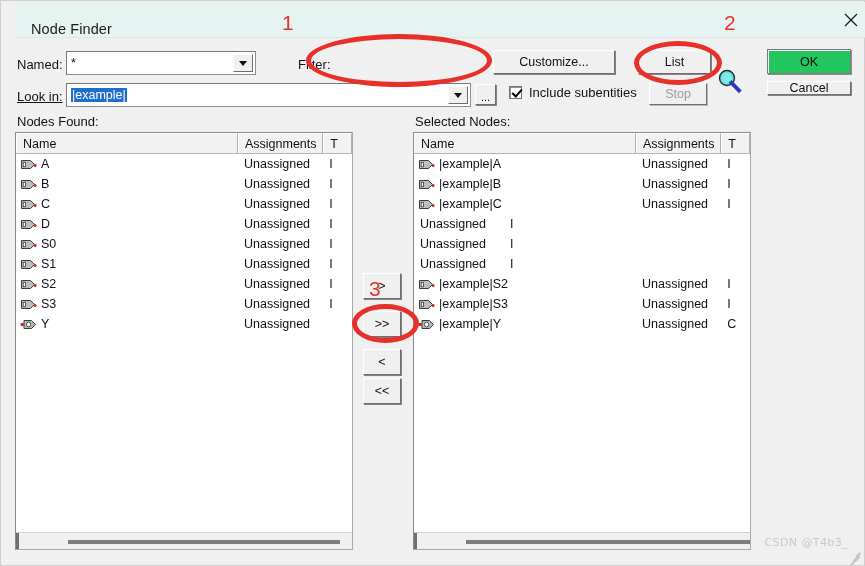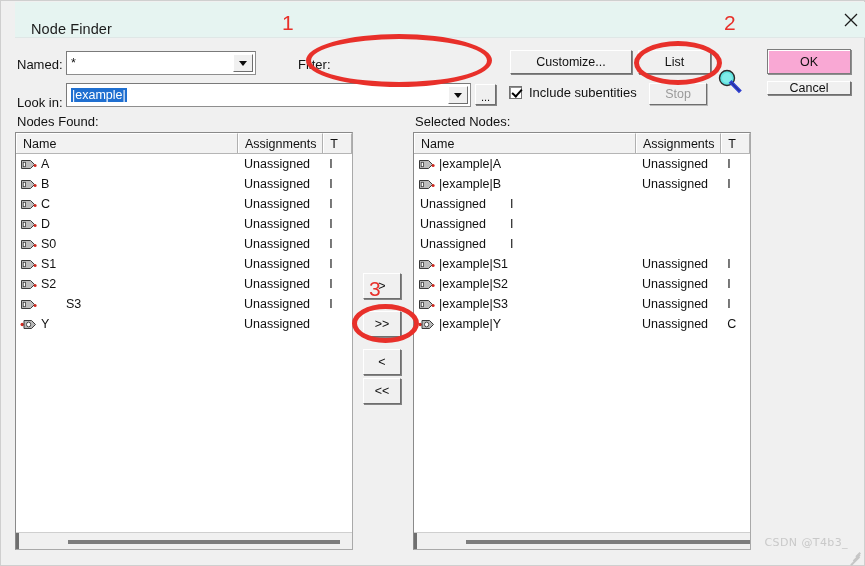--- a/index.html
+++ b/index.html
@@ -120,21 +120,21 @@
     box-shadow: 1px 1px 0 0 #848484;
     display: flex; align-items: center; justify-content: center;
     font-size: 12.5px;
     color: #111;
     user-select: none;
   }
   .btn.ghost { color: #9a9a9a; box-shadow: 1px 1px 0 0 #b8b8b8; }
   .btn.strong {
     border: 1px solid #7c7c7c;
     box-shadow: inset 1px 1px 0 0 #ffffff, 1px 1px 0 0 #8e8e8e;
-    background: #f9a8d4;
+    background: #22c55e;
     text-align: right;
   }
 
   .dots-btn {
     position: absolute;
     background: #f0f0f0;
     border-top: 1px solid #ffffff;
     border-left: 1px solid #ffffff;
     border-right: 1px solid #6e6e6e;
     border-bottom: 1px solid #6e6e6e;
@@ -290,34 +290,34 @@
   <div class="combo" style="left:65px; top:50px; width:190px; height:24px;">
     <div class="cval">*</div>
     <div class="carrow">
       <i class="tri-down"></i>
     </div>
   </div>
 
   <div class="lbl" style="left:297px; top:56px;">Filter:</div>
 
 
-  <div class="lbl" style="left:16px; top:94px;">Look in:</div>
+  <div class="lbl" style="left:16px; top:88px;text-decoration:underline;">Look in:</div>
 
   <div class="combo" style="left:65px; top:82px; width:405px; height:24px;">
     <div class="cval">
       <span class="sel-text">|example|</span>
     </div>
     <div class="carrow">
       <i class="tri-down"></i>
     </div>
   </div>
 
   <div class="dots-btn" style="left:474px; top:83px; width:21px; height:21px;">...</div>
 
-  <div class="btn" style="left:509px; top:49px; width:122px; height:24px;">Customize...</div>
+  <div class="btn" style="left:492px; top:49px; width:122px; height:24px;">Customize...</div>
 
   <div class="btn" style="left:637px; top:49px; width:73px; height:24px;">List</div>
 
   <div class="chk-wrap" style="left:508px; top:84px;">
     <span class="chk-box"></span>
     <span>Include subentities</span>
   </div>
 
   <div class="btn ghost" style="left:648px; top:82px; width:58px; height:22px;">Stop</div>
 
@@ -420,21 +420,21 @@
               <path d="M1.5 2.5 H10.5 L14.5 6.5 L10.5 10.5 H1.5 Z" fill="#bdbdbd" stroke="#3a3a3a" stroke-width="1"></path>
               <rect x="3.2" y="4.3" width="2.2" height="4.4" fill="#ffffff" stroke="#3a3a3a" stroke-width=".8"></rect>
               <circle cx="15.1" cy="7.4" r="1.5" fill="#d02a20"></circle>
             </svg>
             <span>S2</span>
           </div>
           <div class="cell-assign" style="width:90px;">Unassigned</div>
           <div class="cell-type" style="width:30px;">I</div>
         </div>
         <div class="lp-row">
-          <div class="cell-name" style="width:235px;gap:25px;">
+          <div class="cell-name" style="width:235px;">
             <svg class="pin-icon" viewBox="0 0 17 13">
               <path d="M1.5 2.5 H10.5 L14.5 6.5 L10.5 10.5 H1.5 Z" fill="#bdbdbd" stroke="#3a3a3a" stroke-width="1"></path>
               <rect x="3.2" y="4.3" width="2.2" height="4.4" fill="#ffffff" stroke="#3a3a3a" stroke-width=".8"></rect>
               <circle cx="15.1" cy="7.4" r="1.5" fill="#d02a20"></circle>
             </svg>
             <span>S3</span>
           </div>
           <div class="cell-assign" style="width:90px;">Unassigned</div>
           <div class="cell-type" style="width:30px;">I</div>
         </div>
@@ -489,40 +489,40 @@
               <path d="M1.5 2.5 H10.5 L14.5 6.5 L10.5 10.5 H1.5 Z" fill="#bdbdbd" stroke="#3a3a3a" stroke-width="1"></path>
               <rect x="3.2" y="4.3" width="2.2" height="4.4" fill="#ffffff" stroke="#3a3a3a" stroke-width=".8"></rect>
               <circle cx="15.1" cy="7.4" r="1.5" fill="#d02a20"></circle>
             </svg>
             <span>|example|B</span>
           </div>
           <div class="cell-assign" style="width:90px;">Unassigned</div>
           <div class="cell-type" style="width:30px;">I</div>
         </div>
         <div class="lp-row">
-          <div class="cell-assign" style="width:90px;">Unassigned</div>
-          <div class="cell-type" style="width:30px;">I</div>
-        </div>
-        <div class="lp-row">
-          <div class="cell-assign" style="width:90px;">Unassigned</div>
-          <div class="cell-type" style="width:30px;">I</div>
-        </div>
-        <div class="lp-row">
-          <div class="cell-assign" style="width:90px;">Unassigned</div>
-          <div class="cell-type" style="width:30px;">I</div>
-        </div>
-        <div class="lp-row">
-          <div class="cell-name" style="width:235px;">
-            <svg class="pin-icon" viewBox="0 0 17 13">
-              <path d="M1.5 2.5 H10.5 L14.5 6.5 L10.5 10.5 H1.5 Z" fill="#bdbdbd" stroke="#3a3a3a" stroke-width="1"></path>
-              <rect x="3.2" y="4.3" width="2.2" height="4.4" fill="#ffffff" stroke="#3a3a3a" stroke-width=".8"></rect>
-              <circle cx="15.1" cy="7.4" r="1.5" fill="#d02a20"></circle>
-            </svg>
-            <span>|example|S1</span>
-          </div>
+          <div class="cell-name" style="width:235px;">
+            <svg class="pin-icon" viewBox="0 0 17 13">
+              <path d="M1.5 2.5 H10.5 L14.5 6.5 L10.5 10.5 H1.5 Z" fill="#bdbdbd" stroke="#3a3a3a" stroke-width="1"></path>
+              <rect x="3.2" y="4.3" width="2.2" height="4.4" fill="#ffffff" stroke="#3a3a3a" stroke-width=".8"></rect>
+              <circle cx="15.1" cy="7.4" r="1.5" fill="#d02a20"></circle>
+            </svg>
+            <span>|example|C</span>
+          </div>
+          <div class="cell-assign" style="width:90px;">Unassigned</div>
+          <div class="cell-type" style="width:30px;">I</div>
+        </div>
+        <div class="lp-row">
+          <div class="cell-assign" style="width:90px;">Unassigned</div>
+          <div class="cell-type" style="width:30px;">I</div>
+        </div>
+        <div class="lp-row">
+          <div class="cell-assign" style="width:90px;">Unassigned</div>
+          <div class="cell-type" style="width:30px;">I</div>
+        </div>
+        <div class="lp-row">
           <div class="cell-assign" style="width:90px;">Unassigned</div>
           <div class="cell-type" style="width:30px;">I</div>
         </div>
         <div class="lp-row">
           <div class="cell-name" style="width:235px;">
             <svg class="pin-icon" viewBox="0 0 17 13">
               <path d="M1.5 2.5 H10.5 L14.5 6.5 L10.5 10.5 H1.5 Z" fill="#bdbdbd" stroke="#3a3a3a" stroke-width="1"></path>
               <rect x="3.2" y="4.3" width="2.2" height="4.4" fill="#ffffff" stroke="#3a3a3a" stroke-width=".8"></rect>
               <circle cx="15.1" cy="7.4" r="1.5" fill="#d02a20"></circle>
             </svg>

